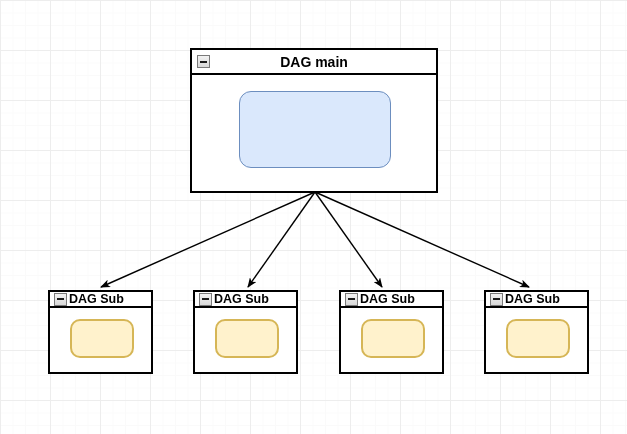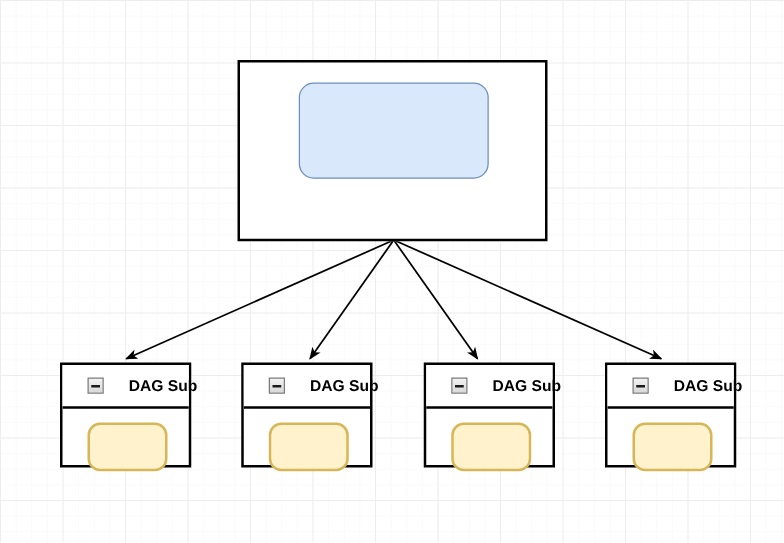--- a/index.html
+++ b/index.html
@@ -108,23 +108,23 @@
     border: 1px solid #6c8ebf;
   }
 
   
   .sub-container {
     top: 290px;
     width: 105px;
     height: 84px;
   }
   .sub-container .container-header {
-    height: 35px;
-    padding-left: 20px;
-    gap: 20px;
+    height: 16px;
+    padding-left: 4px;
+    gap: 2px;
   }
   .sub-container .container-title {
     font-size: 12.5px;
   }
   .sub-container .container-body {
     height: 58px;
   }
   .sub-task {
     left: 20px;
     top: 11px;
@@ -163,20 +163,24 @@
     </defs>
     <g stroke="#000000" stroke-width="1.4" fill="none">
       <line x1="315" y1="192" x2="101" y2="287" marker-end="url(#arrowhead)"></line>
       <line x1="315" y1="192" x2="248" y2="287" marker-end="url(#arrowhead)"></line>
       <line x1="315" y1="192" x2="382" y2="287" marker-end="url(#arrowhead)"></line>
       <line x1="315" y1="192" x2="529" y2="287" marker-end="url(#arrowhead)"></line>
     </g>
   </svg>
 
   <div class="container" id="main-container">
+    <div class="container-header">
+      <span class="collapse-icon"></span>
+      <span class="container-title">DAG main</span>
+    </div>
     <div class="container-body">
       <div class="task-node" id="main-task"></div>
     </div>
   </div>
 
   <div class="container sub-container" id="sub-container-0">
     <div class="container-header">
       <span class="collapse-icon"></span>
       <span class="container-title">DAG Sub</span>
     </div>

